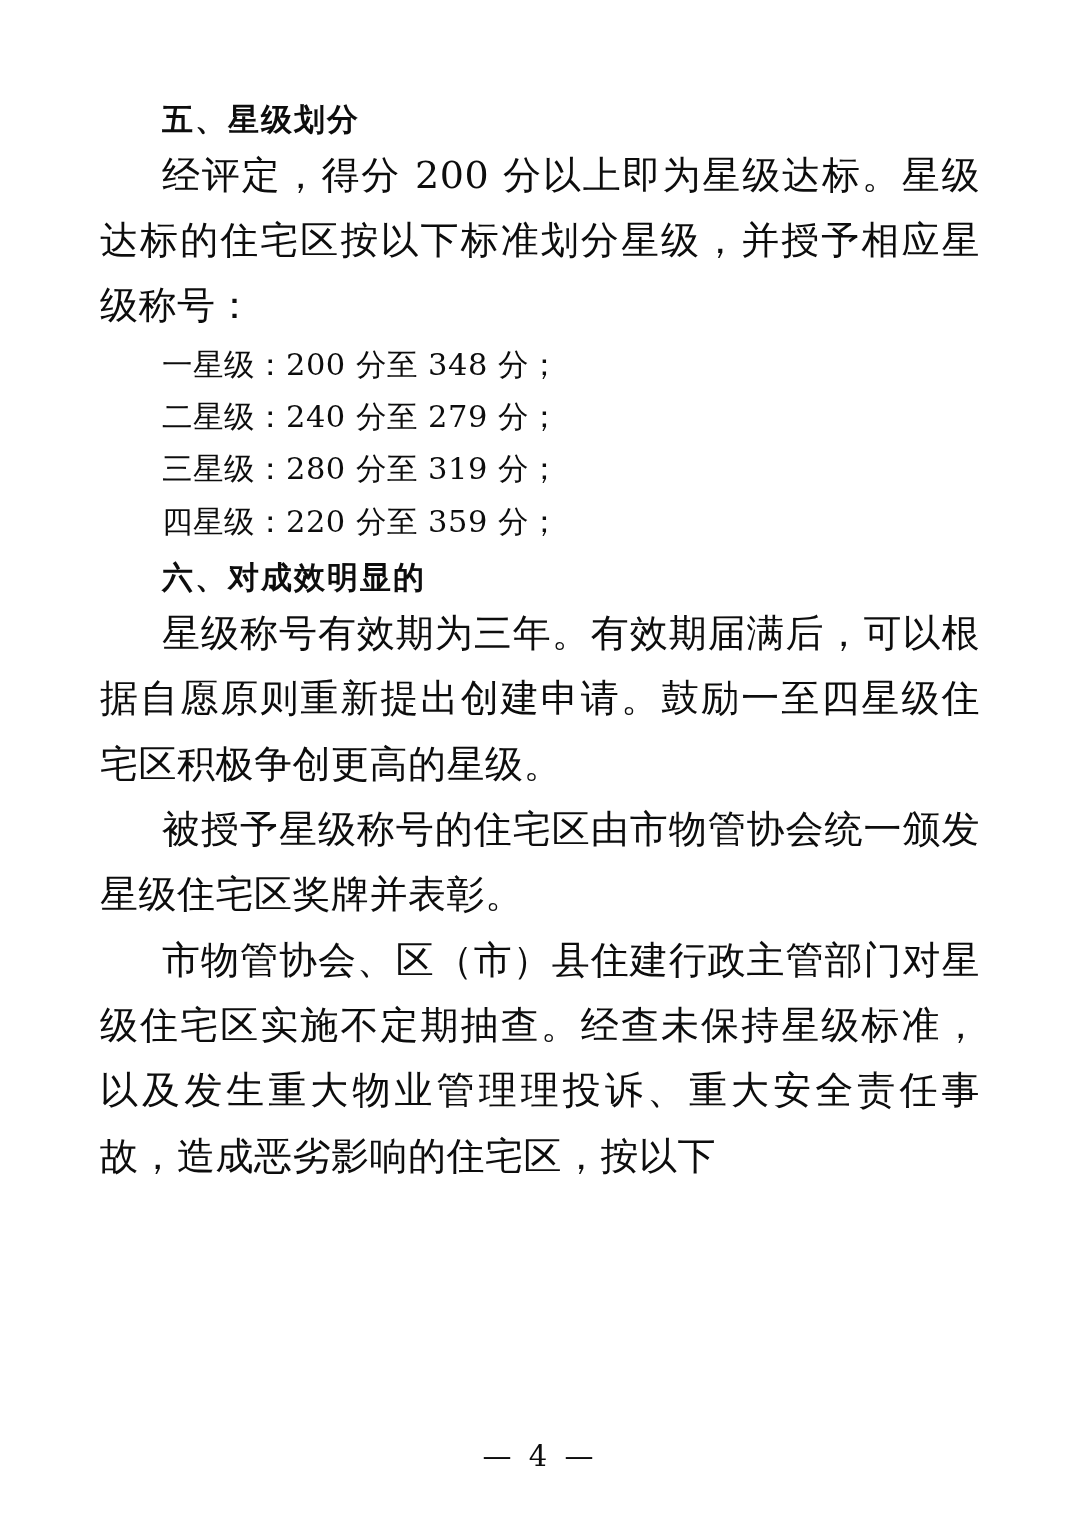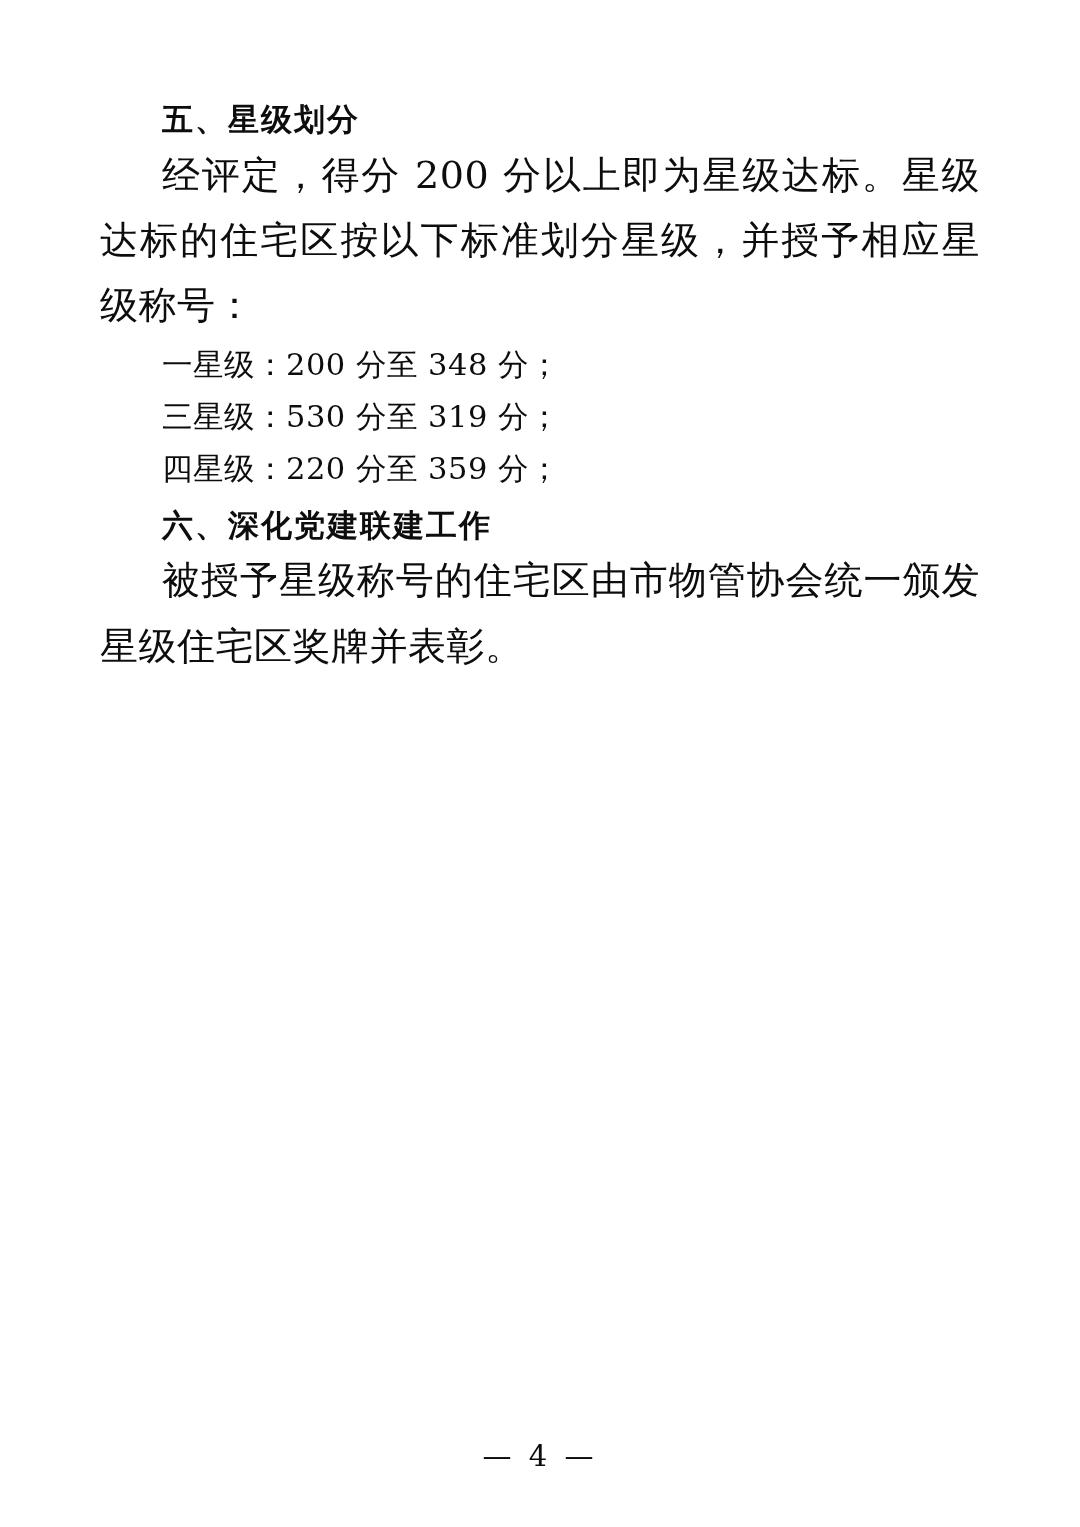--- a/index.html
+++ b/index.html
@@ -73,28 +73,31 @@
 <body>
 
 <div class="page">
   <div class="body-col">
 
     <h2 class="section-heading">五、星级划分</h2>
 
     <p class="para">经评定，得分 200 分以上即为星级达标。星级达标的住宅区按以下标准划分星级，并授予相应星级称号：</p>
 
     <p class="list-line">一星级：200 分至 348 分；</p>
-    <p class="list-line">三星级：530 分至 319 分；</p>
+    <p class="list-line">二星级：240 分至 279 分；</p>
+    <p class="list-line">三星级：280 分至 319 分；</p>
     <p class="list-line">四星级：220 分至 359 分；</p>
 
 
     <div class="gap-sm"></div>
 
-    <h2 class="section-heading">六、深化党建联建工作</h2>
+    <h2 class="section-heading">六、对成效明显的</h2>
 
+    <p class="para">星级称号有效期为三年。有效期届满后，可以根据自愿原则重新提出创建申请。鼓励一至四星级住宅区积极争创更高的星级。</p>
 
     <p class="para">被授予星级称号的住宅区由市物管协会统一颁发星级住宅区奖牌并表彰。</p>
 
+    <p class="para">市物管协会、区（市）县住建行政主管部门对星级住宅区实施不定期抽查。经查未保持星级标准，以及发生重大物业管理理投诉、重大安全责任事故，造成恶劣影响的住宅区，按以下</p>
 
   </div>
 </div>
 
 <div class="footer">— 4 —</div>
 
 </body></html>

